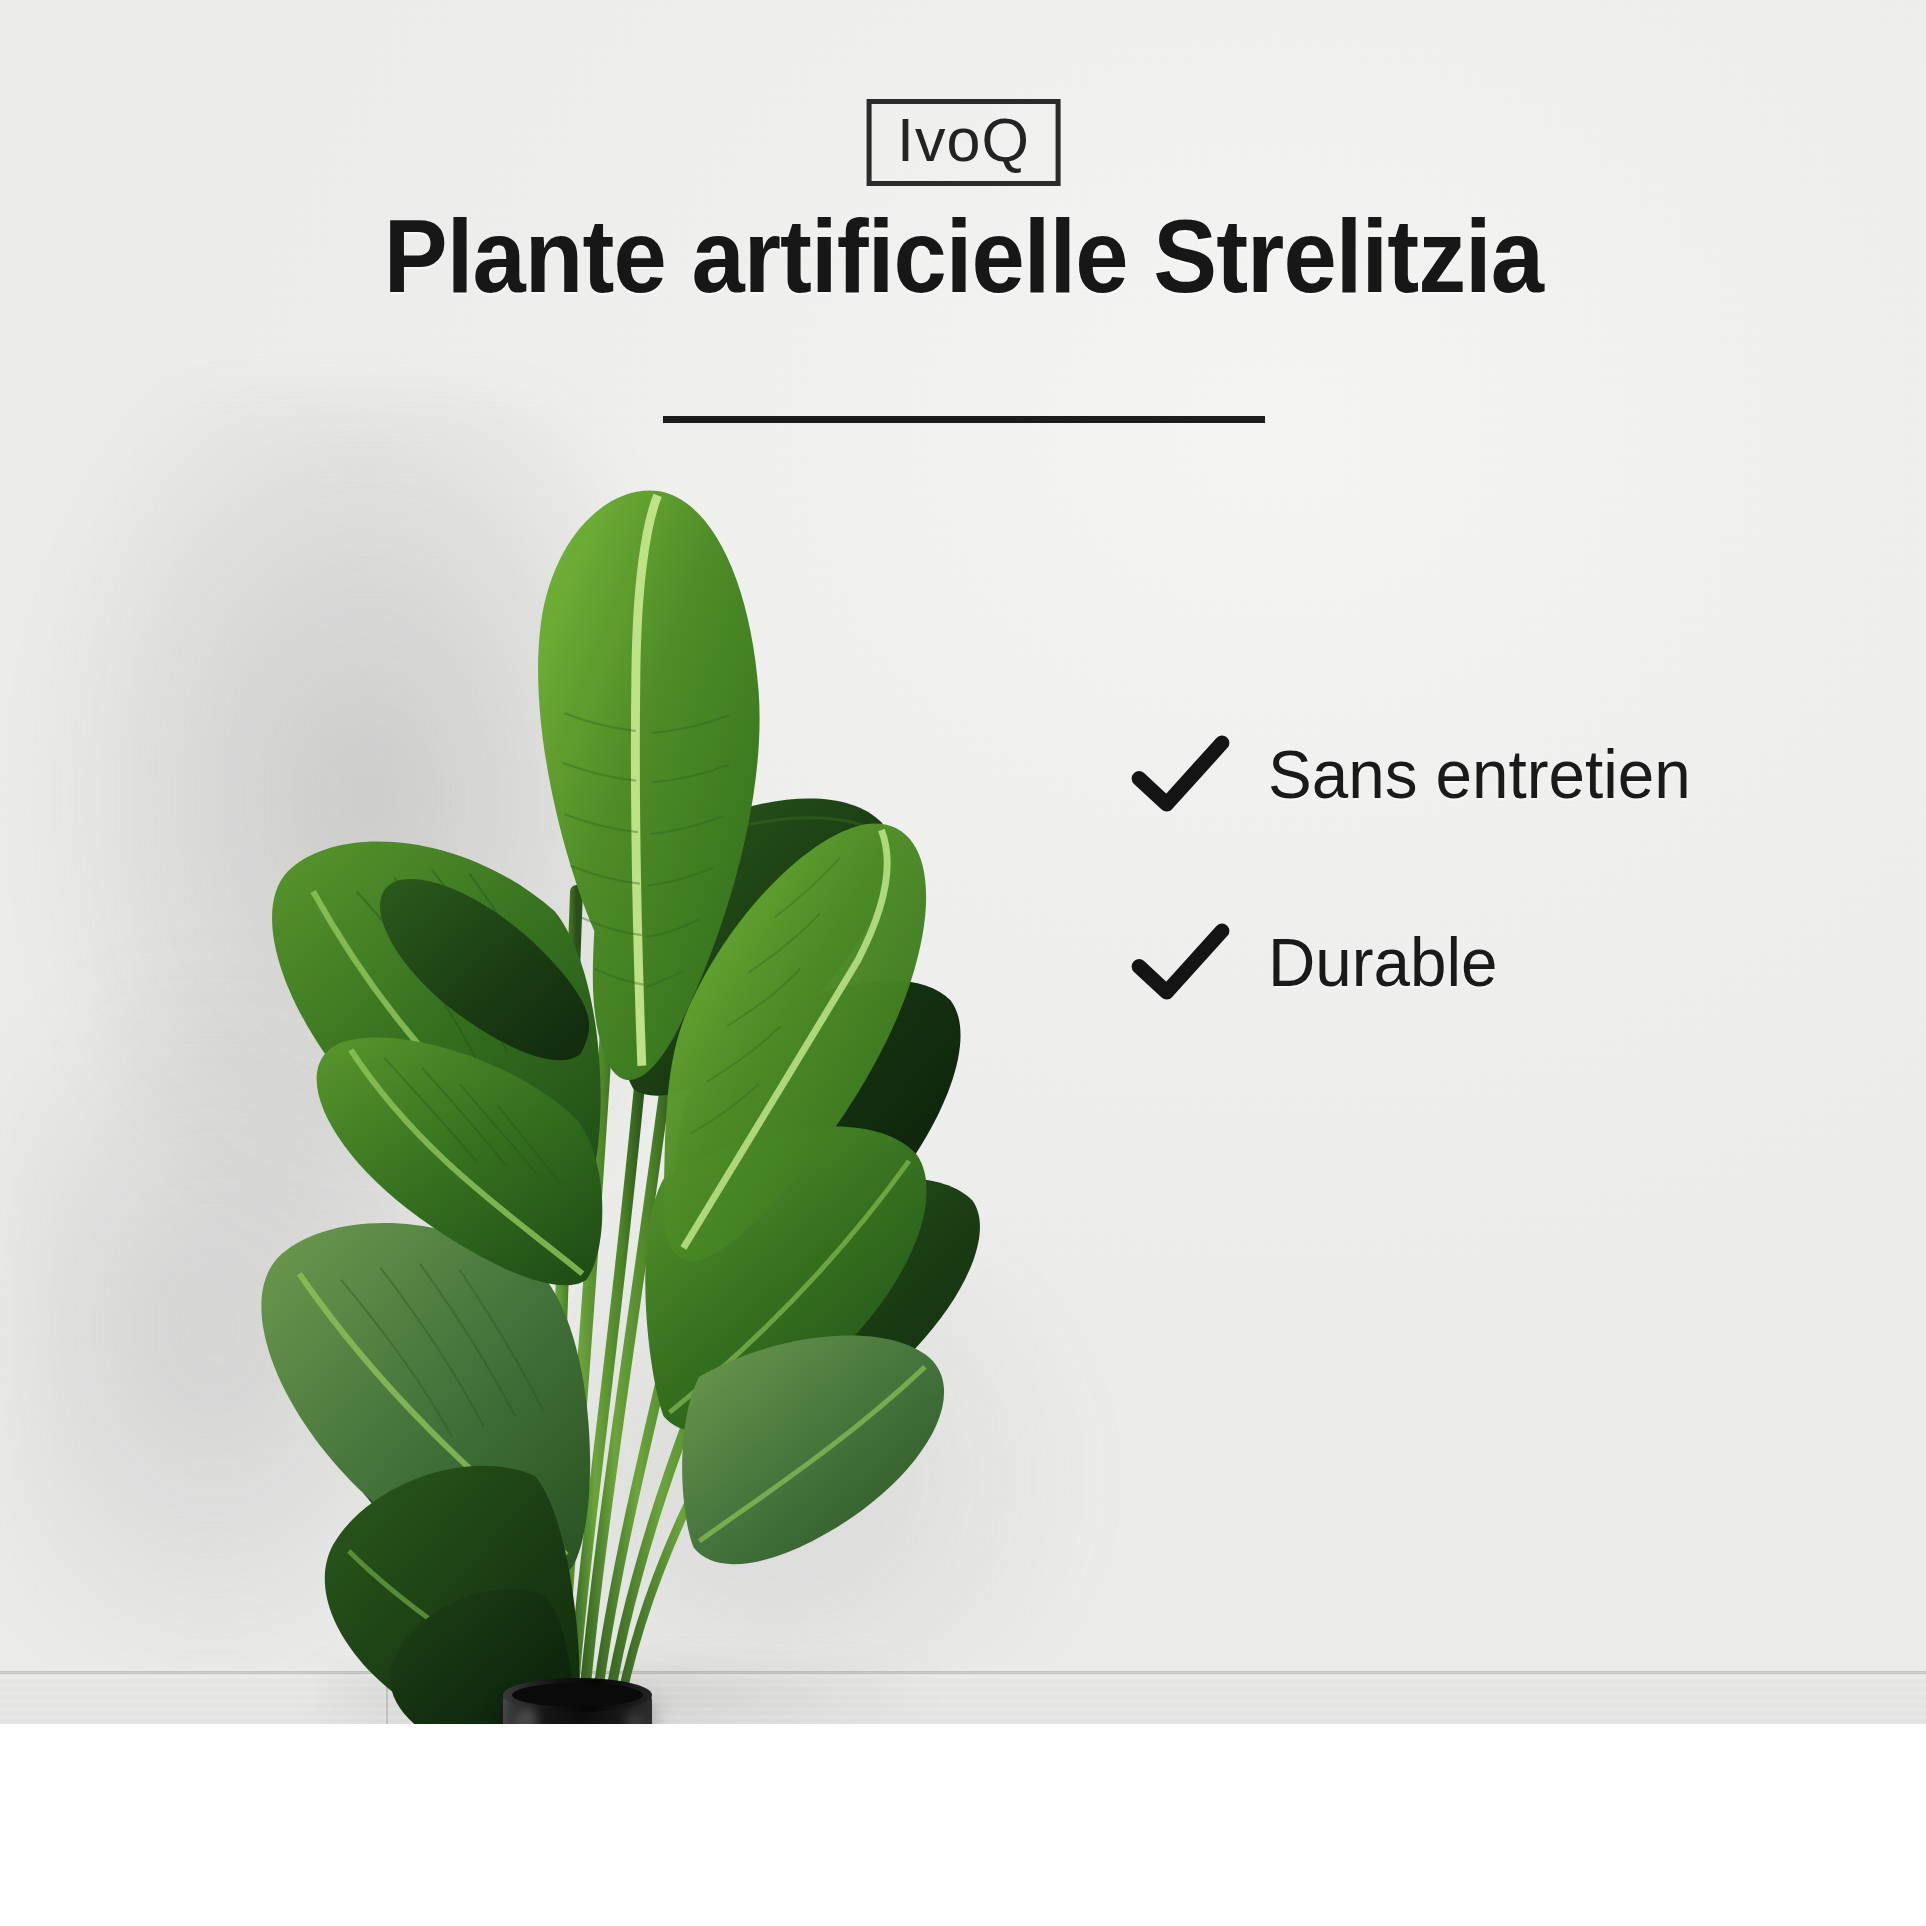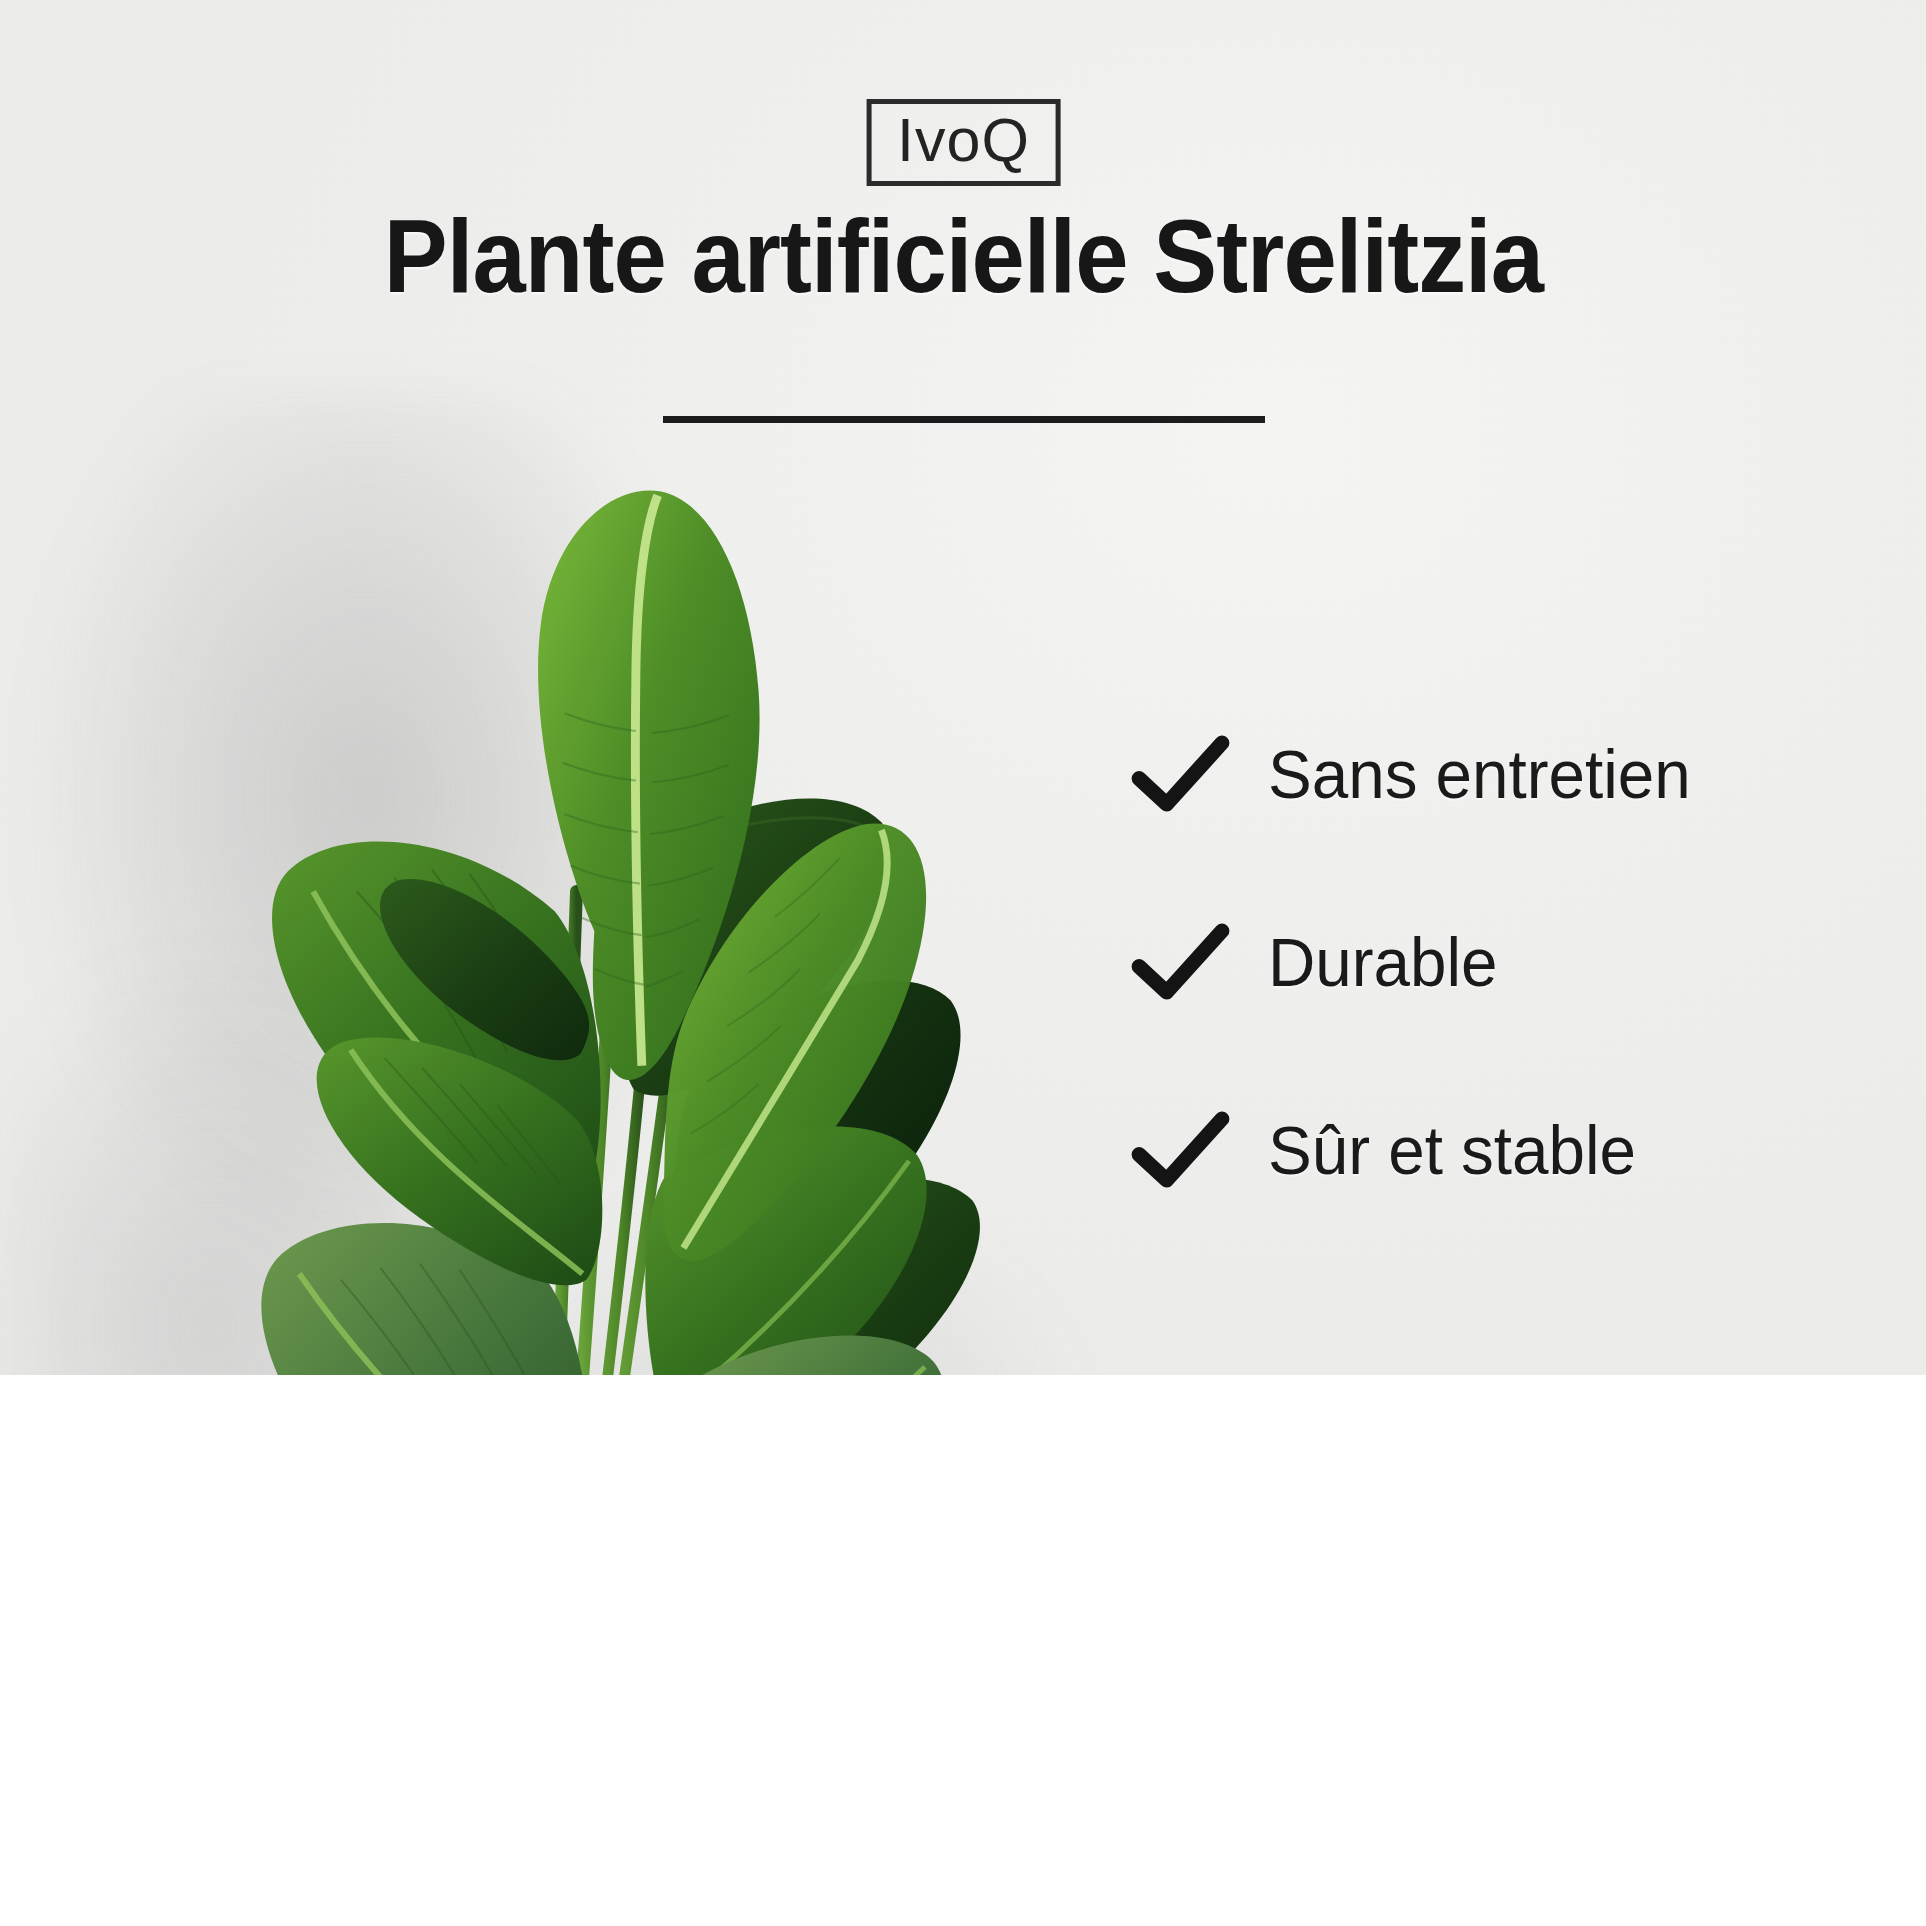--- a/index.html
+++ b/index.html
@@ -8,21 +8,21 @@
     background: #ffffff;
   }
   body {
     font-family: "Liberation Sans", sans-serif;
   }
 
   
   #stage {
     position: relative;
     width: 1927px;
-    height: 1375px;
+    height: 1724px;
     overflow: hidden;
     background: #eeeeec;
   }
 
   
   .wall {
     position: absolute;
     left: 0; top: 0;
     width: 1927px;
     height: 1673px;
@@ -451,23 +451,17 @@
     </div>
 
 
     <div class="feature-row">
       <svg class="check-icon" viewBox="0 0 104 80">
         <path d="M10 44 L38 70 L94 8" fill="none" stroke="#141414" stroke-width="15" stroke-linecap="round" stroke-linejoin="round"></path>
       </svg>
       <span class="feature-label">Durable</span>
     </div>
 
-    <div class="feature-row">
-      <svg class="check-icon" viewBox="0 0 104 80">
-        <path d="M10 44 L38 70 L94 8" fill="none" stroke="#141414" stroke-width="15" stroke-linecap="round" stroke-linejoin="round"></path>
-      </svg>
-      <span class="feature-label">Sûr et stable</span>
-    </div>
 
   </div>
 
 </div>
 
 
 </body></html>

